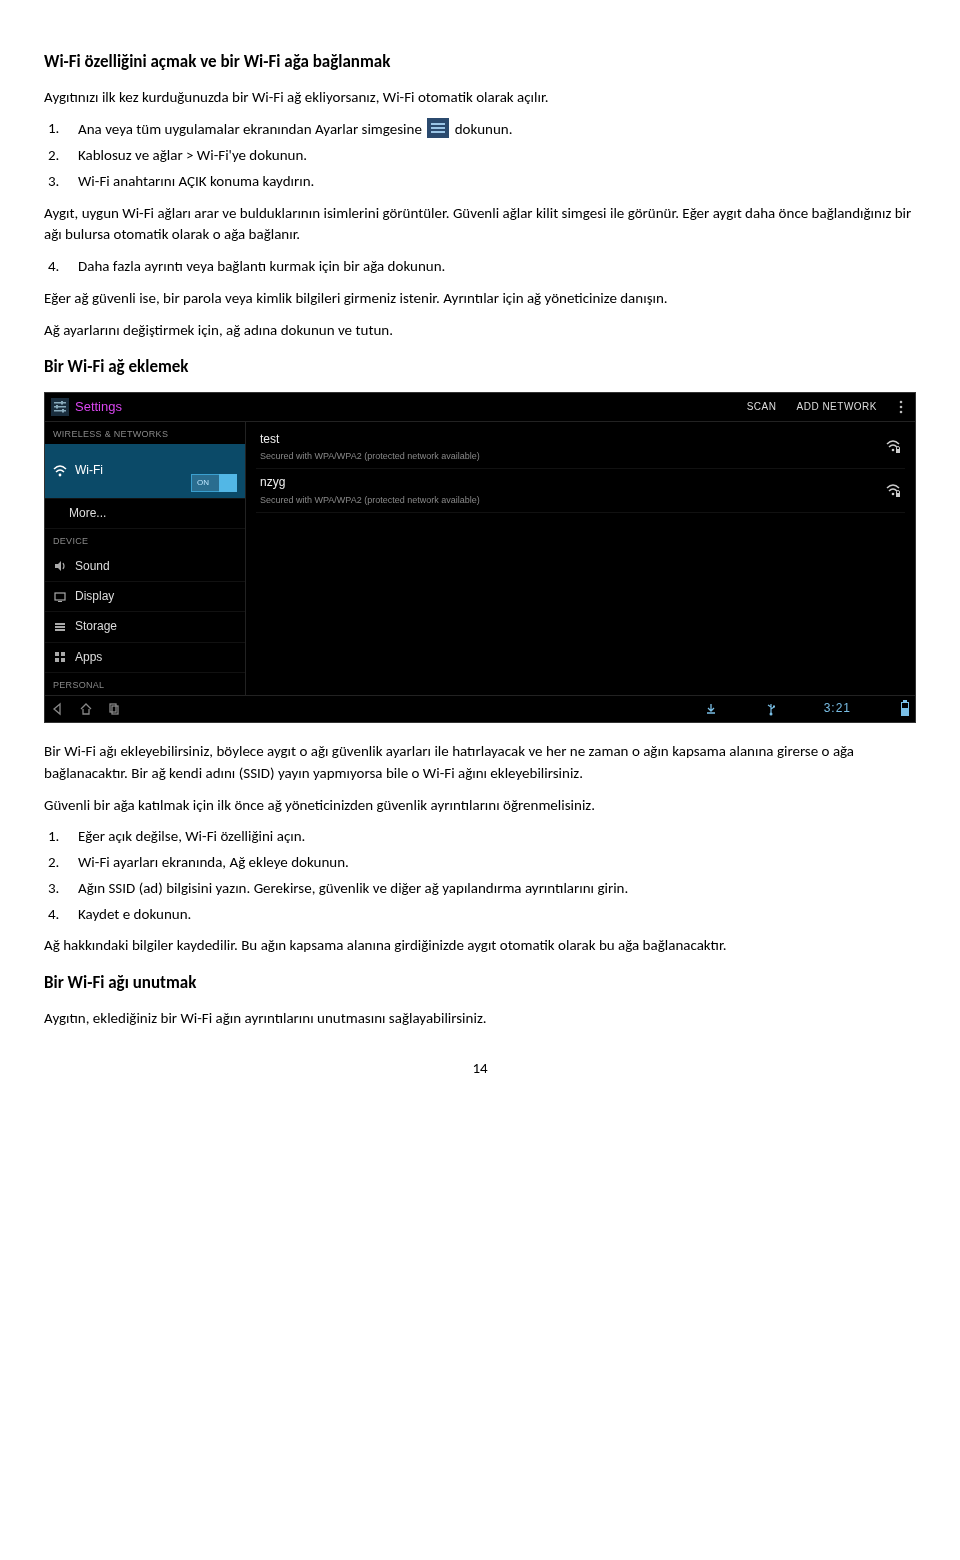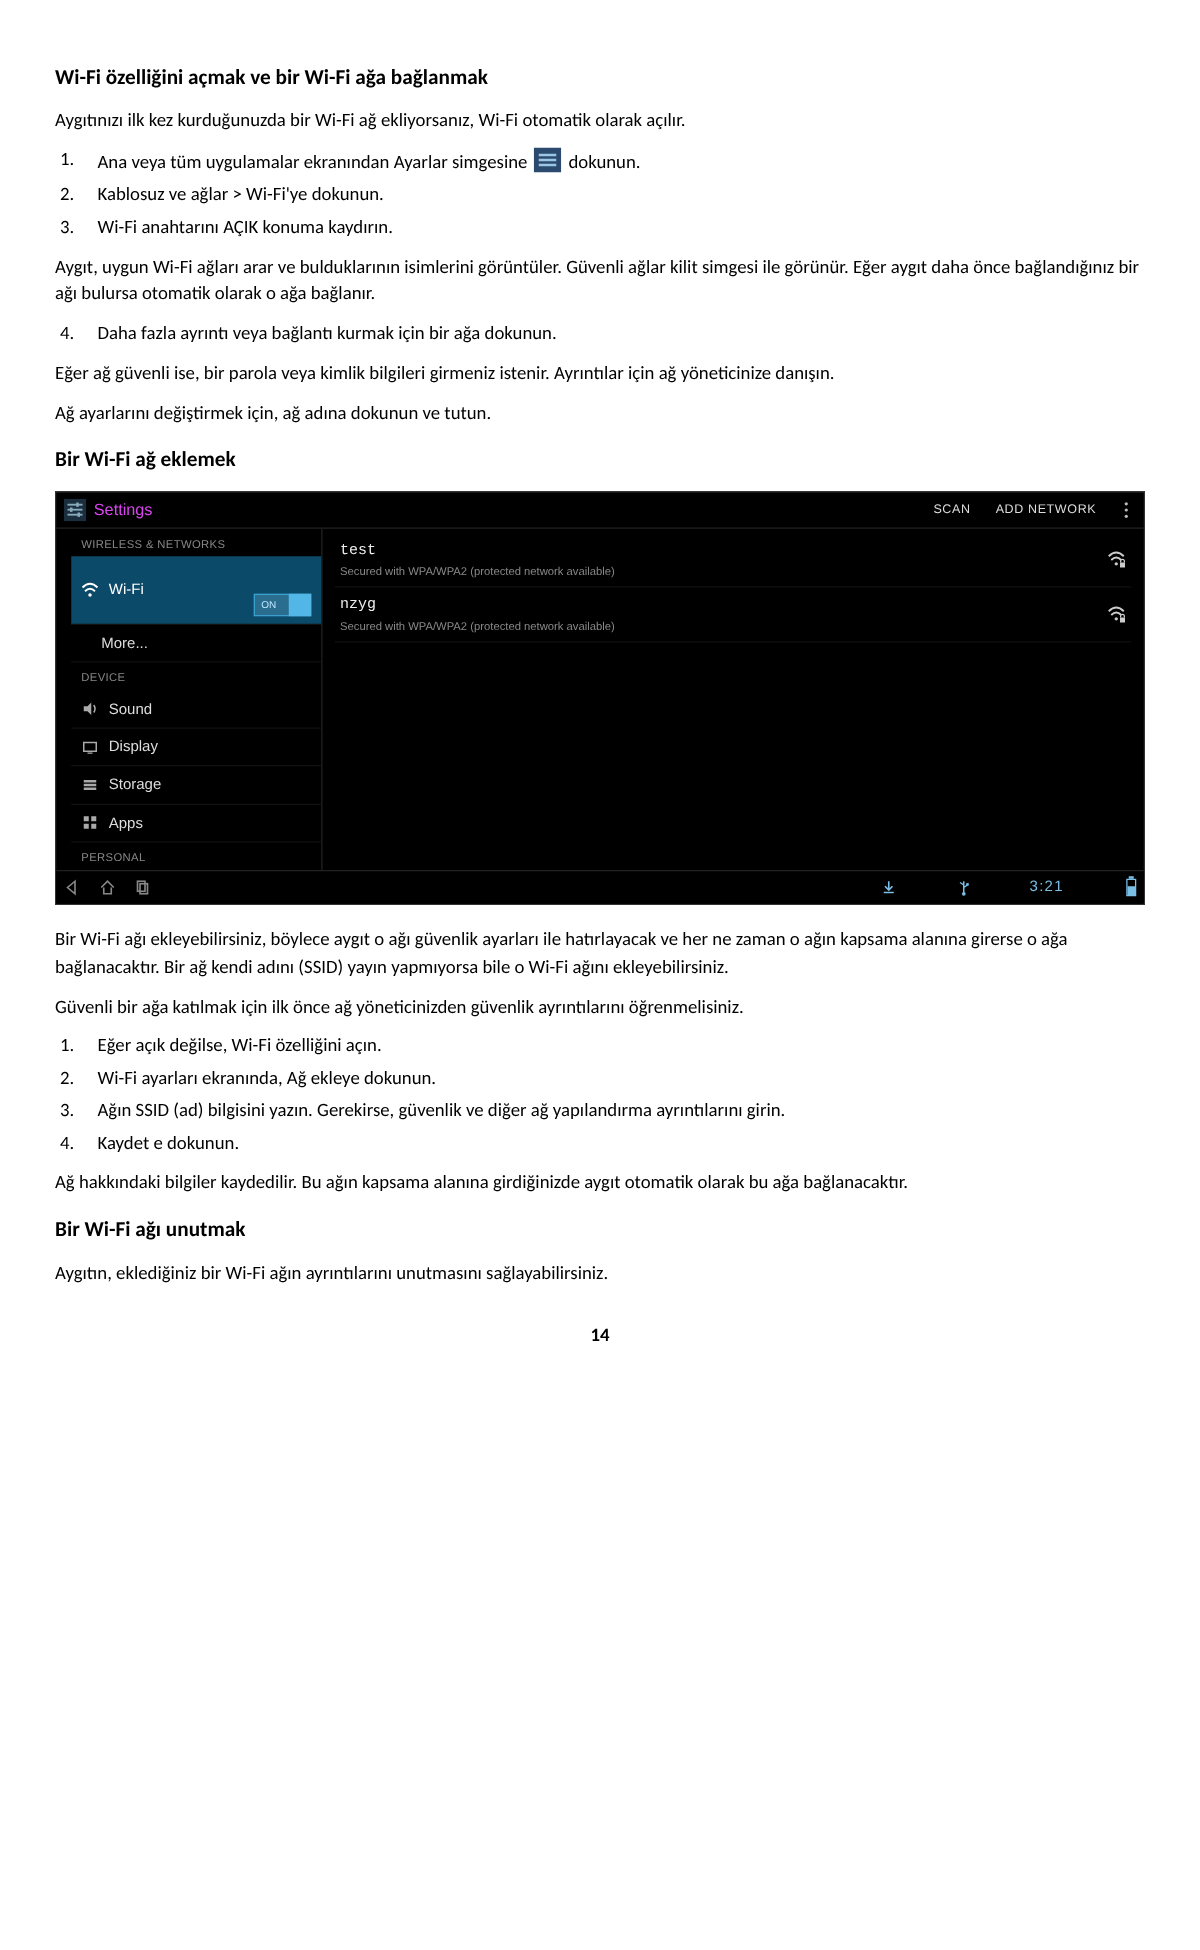--- a/index.html
+++ b/index.html
@@ -31,21 +31,20 @@
     display: inline-block;
     width: 22px;
     height: 20px;
     vertical-align: -4px;
     margin: 0 2px;
   }
   .page-num {
     text-align: center;
     margin-top: 28px;
     font-size: 15px;
-    font-weight: bold;
   }
 
   
   .screenshot {
     width: 870px;
     background: #000;
     color: #ccc;
     font-family: Arial, sans-serif;
     font-size: 11px;
     margin: 6px 0 18px 0;
@@ -63,21 +62,20 @@
     margin-right: 6px;
   }
   .ss-header .title { flex: 1; color: #d946ef; font-size: 13px; }
   .ss-header .act { color: #ddd; font-size: 10px; padding: 0 10px; letter-spacing: 0.5px; cursor: pointer; }
   .ss-header .menu-icon { width: 16px; height: 16px; margin-left: 6px; }
   .ss-body { display: flex; }
   .ss-side {
     width: 200px;
     flex: none;
     border-right: 1px solid #222;
-    padding-left: 12px;
   }
   .ss-cat {
     color: #888;
     font-size: 9px;
     padding: 6px 8px 3px 8px;
     letter-spacing: 0.3px;
   }
   .ss-item {
     display: flex;
     align-items: center;
@@ -109,21 +107,21 @@
   }
   .toggle .on-txt { padding-left: 5px; }
   .ss-main { flex: 1; padding: 4px 10px; }
   .net-row {
     display: flex;
     align-items: center;
     padding: 5px 4px;
     border-bottom: 1px solid #111;
   }
   .net-row .net-txt { flex: 1; }
-  .net-row .net-name { font-size: 12px; color: #eee; font-family: Liberation Mono, monospace; }
+  .net-row .net-name { font-size: 12px; color: #eee; }
   .net-row .net-sub { font-size: 9px; color: #888; margin-top: 2px; }
   .net-row .net-ic { width: 16px; height: 16px; }
   .ss-navbar {
     height: 26px;
     display: flex;
     align-items: center;
     border-top: 1px solid #222;
     padding: 0 6px;
     background: #000;
     gap: 40px;

